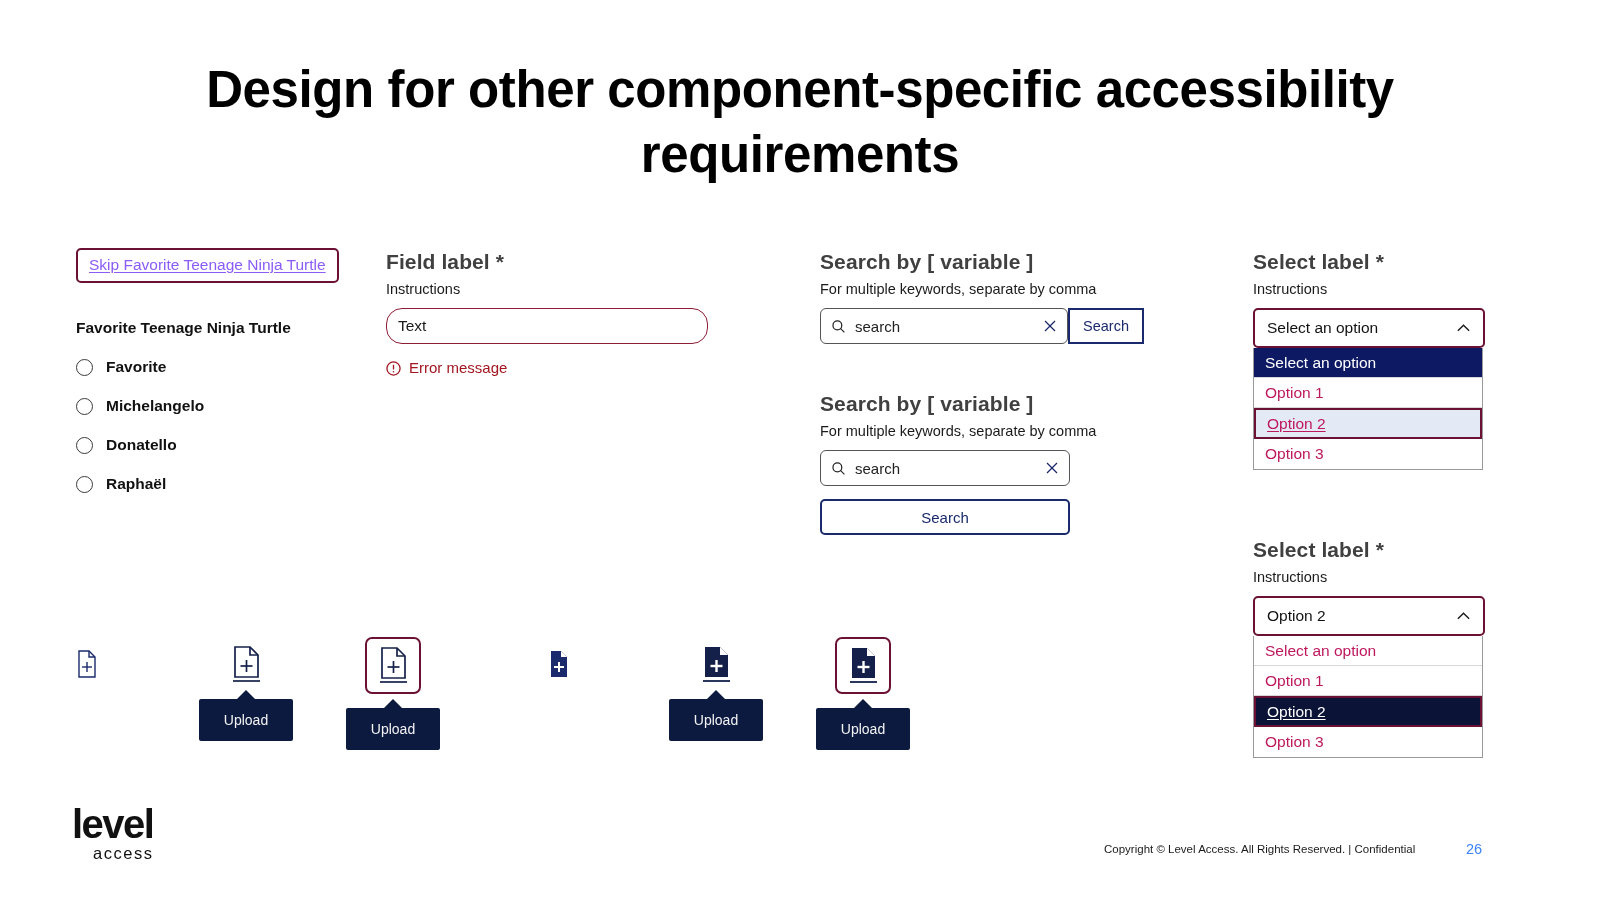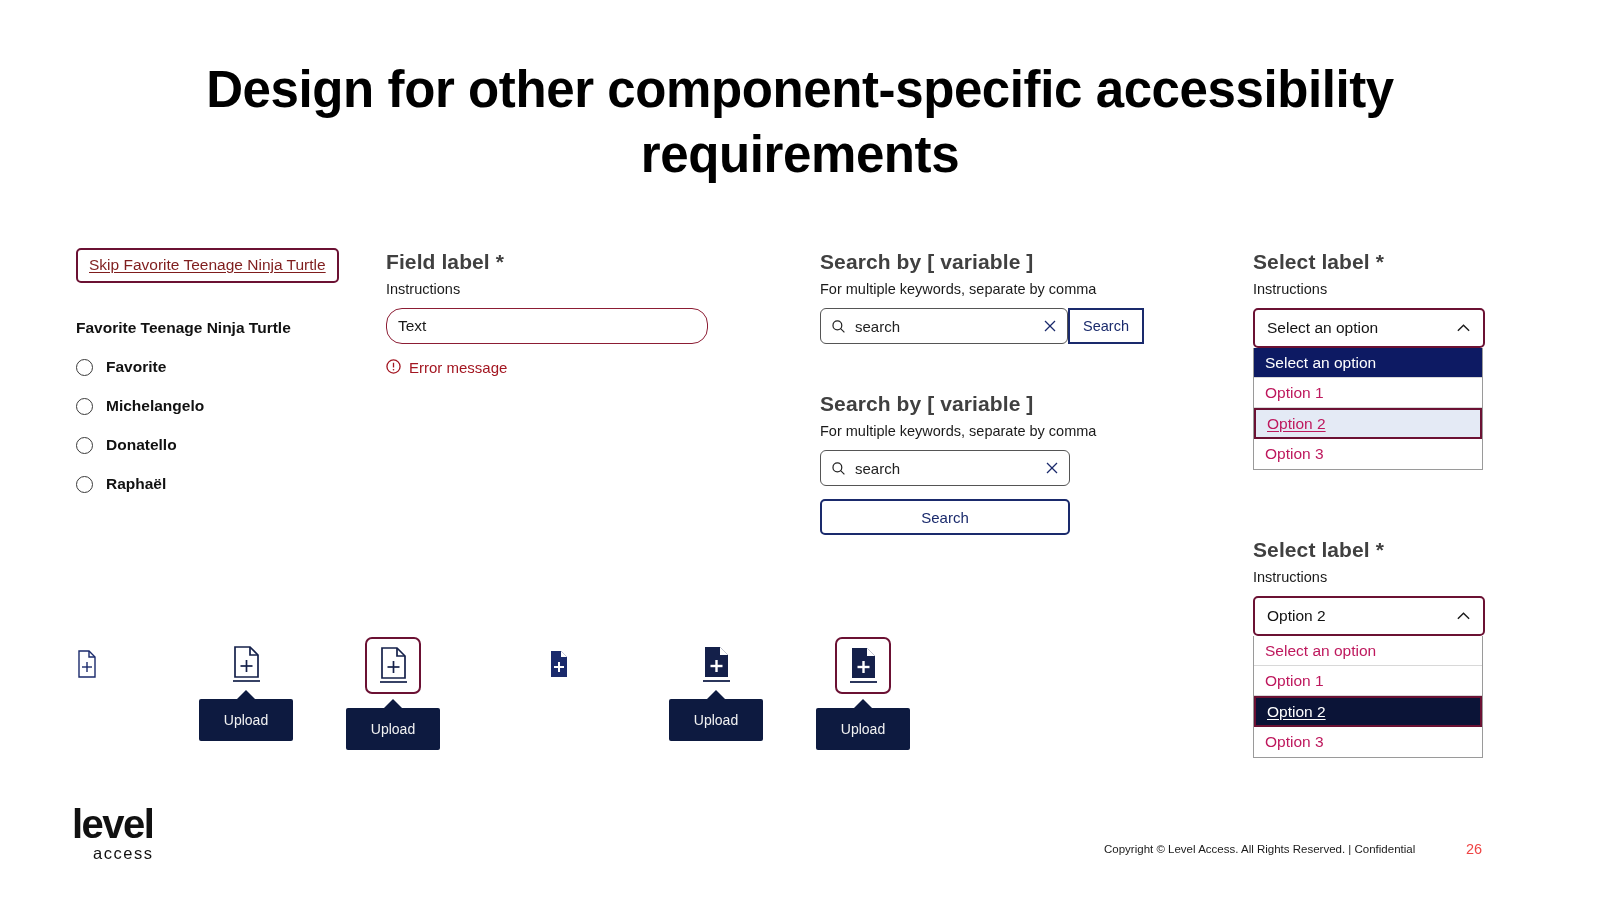--- a/index.html
+++ b/index.html
@@ -54,21 +54,21 @@
   .skip-link-ring {
     display: inline-block;
     border: 2.5px solid #6b1133;
     border-radius: 5px;
     padding: 6px 11px 7px 11px;
     background: #ffffff;
   }
   .skip-link {
     font-size: 15.5px;
     font-weight: normal;
-    color: #7f1d1d;
+    color: #8b5cf6;
     text-decoration: underline;
     text-underline-offset: 2px;
     white-space: nowrap;
   }
   .radio-group-label {
     margin-top: 36px;
     font-size: 15.5px;
     font-weight: bold;
     color: #111111;
   }
@@ -105,21 +105,21 @@
     padding: 0 11px;
     box-sizing: border-box;
     width: 322px;
   }
   .text-input-value {
     font-size: 15.5px;
     color: #1a1a1a;
   }
   .error-row {
     display: flex;
-    align-items: flex-start;
+    align-items: flex-end;
     margin-top: 15px;
   }
   .error-icon {
     width: 15px; height: 15px; flex: 0 0 auto;
   }
   .error-text {
     margin-left: 8px;
     font-size: 15px;
     color: #a31621;
     font-weight: normal;
@@ -302,21 +302,21 @@
     top: 843px;
     font-size: 11.5px;
     color: #1a1a1a;
     white-space: nowrap;
   }
   .page-num {
     position: absolute;
     left: 1466px;
     top: 841px;
     font-size: 14.5px;
-    color: #ef4444;
+    color: #3b82f6;
   }
 </style>
 </head>
 <body>
 
 <div class="slide">
 
   <div class="title">Design for other component-specific accessibility requirements</div>
 
   <div class="col1">

